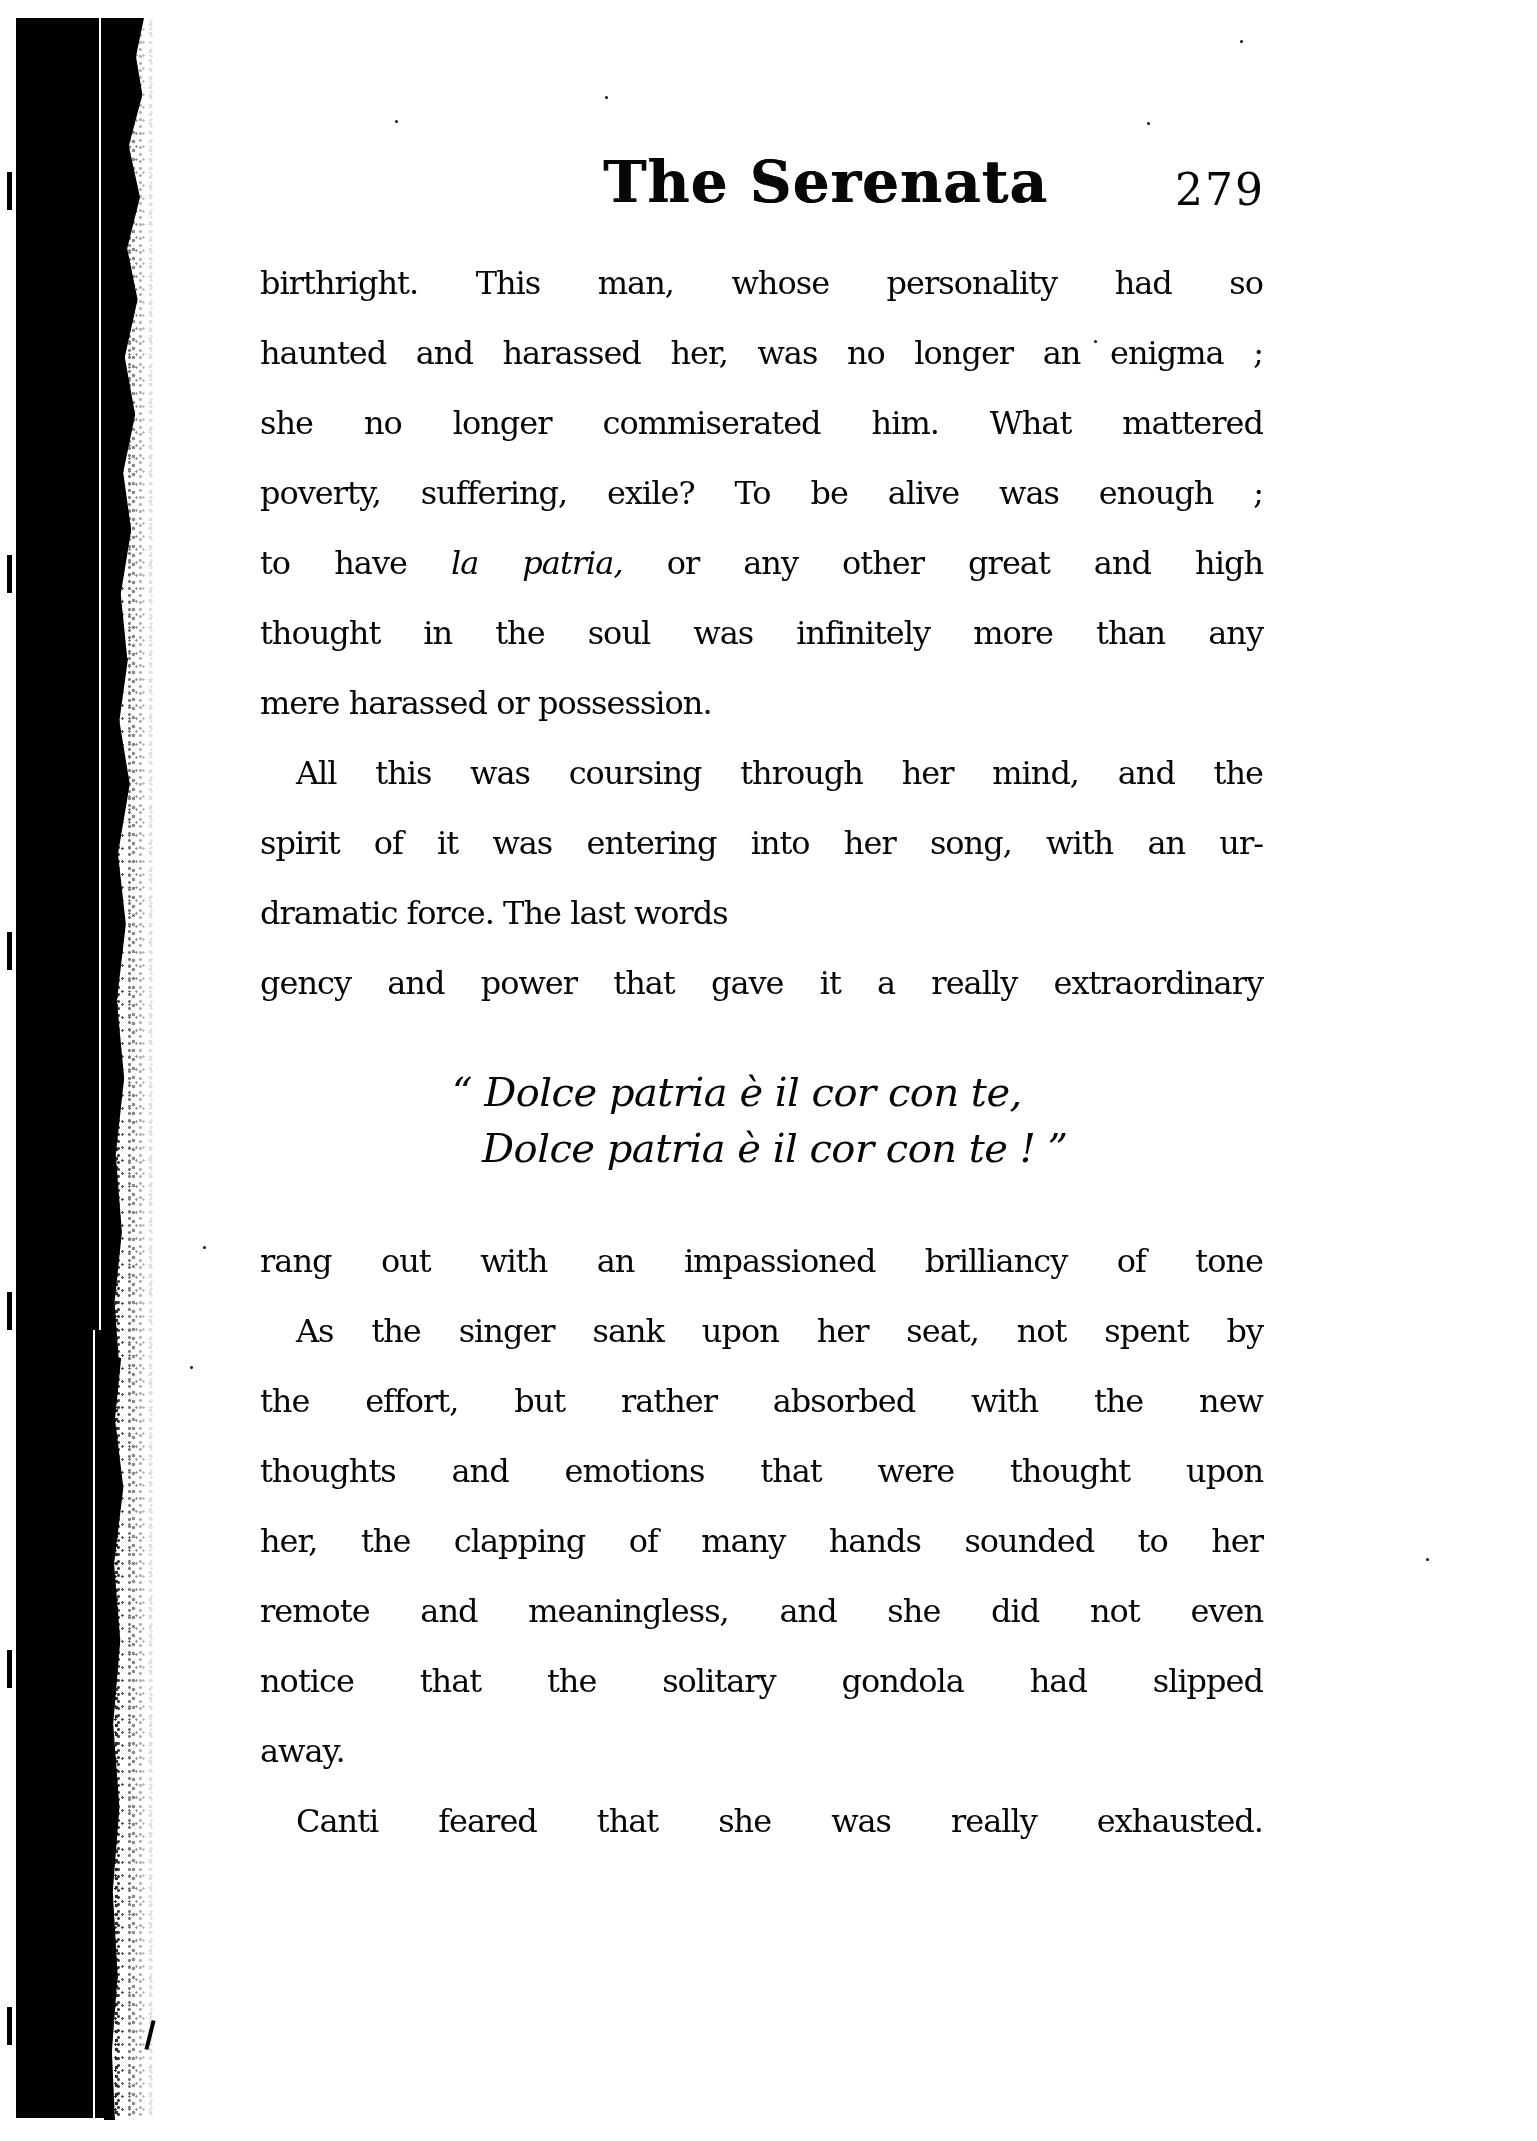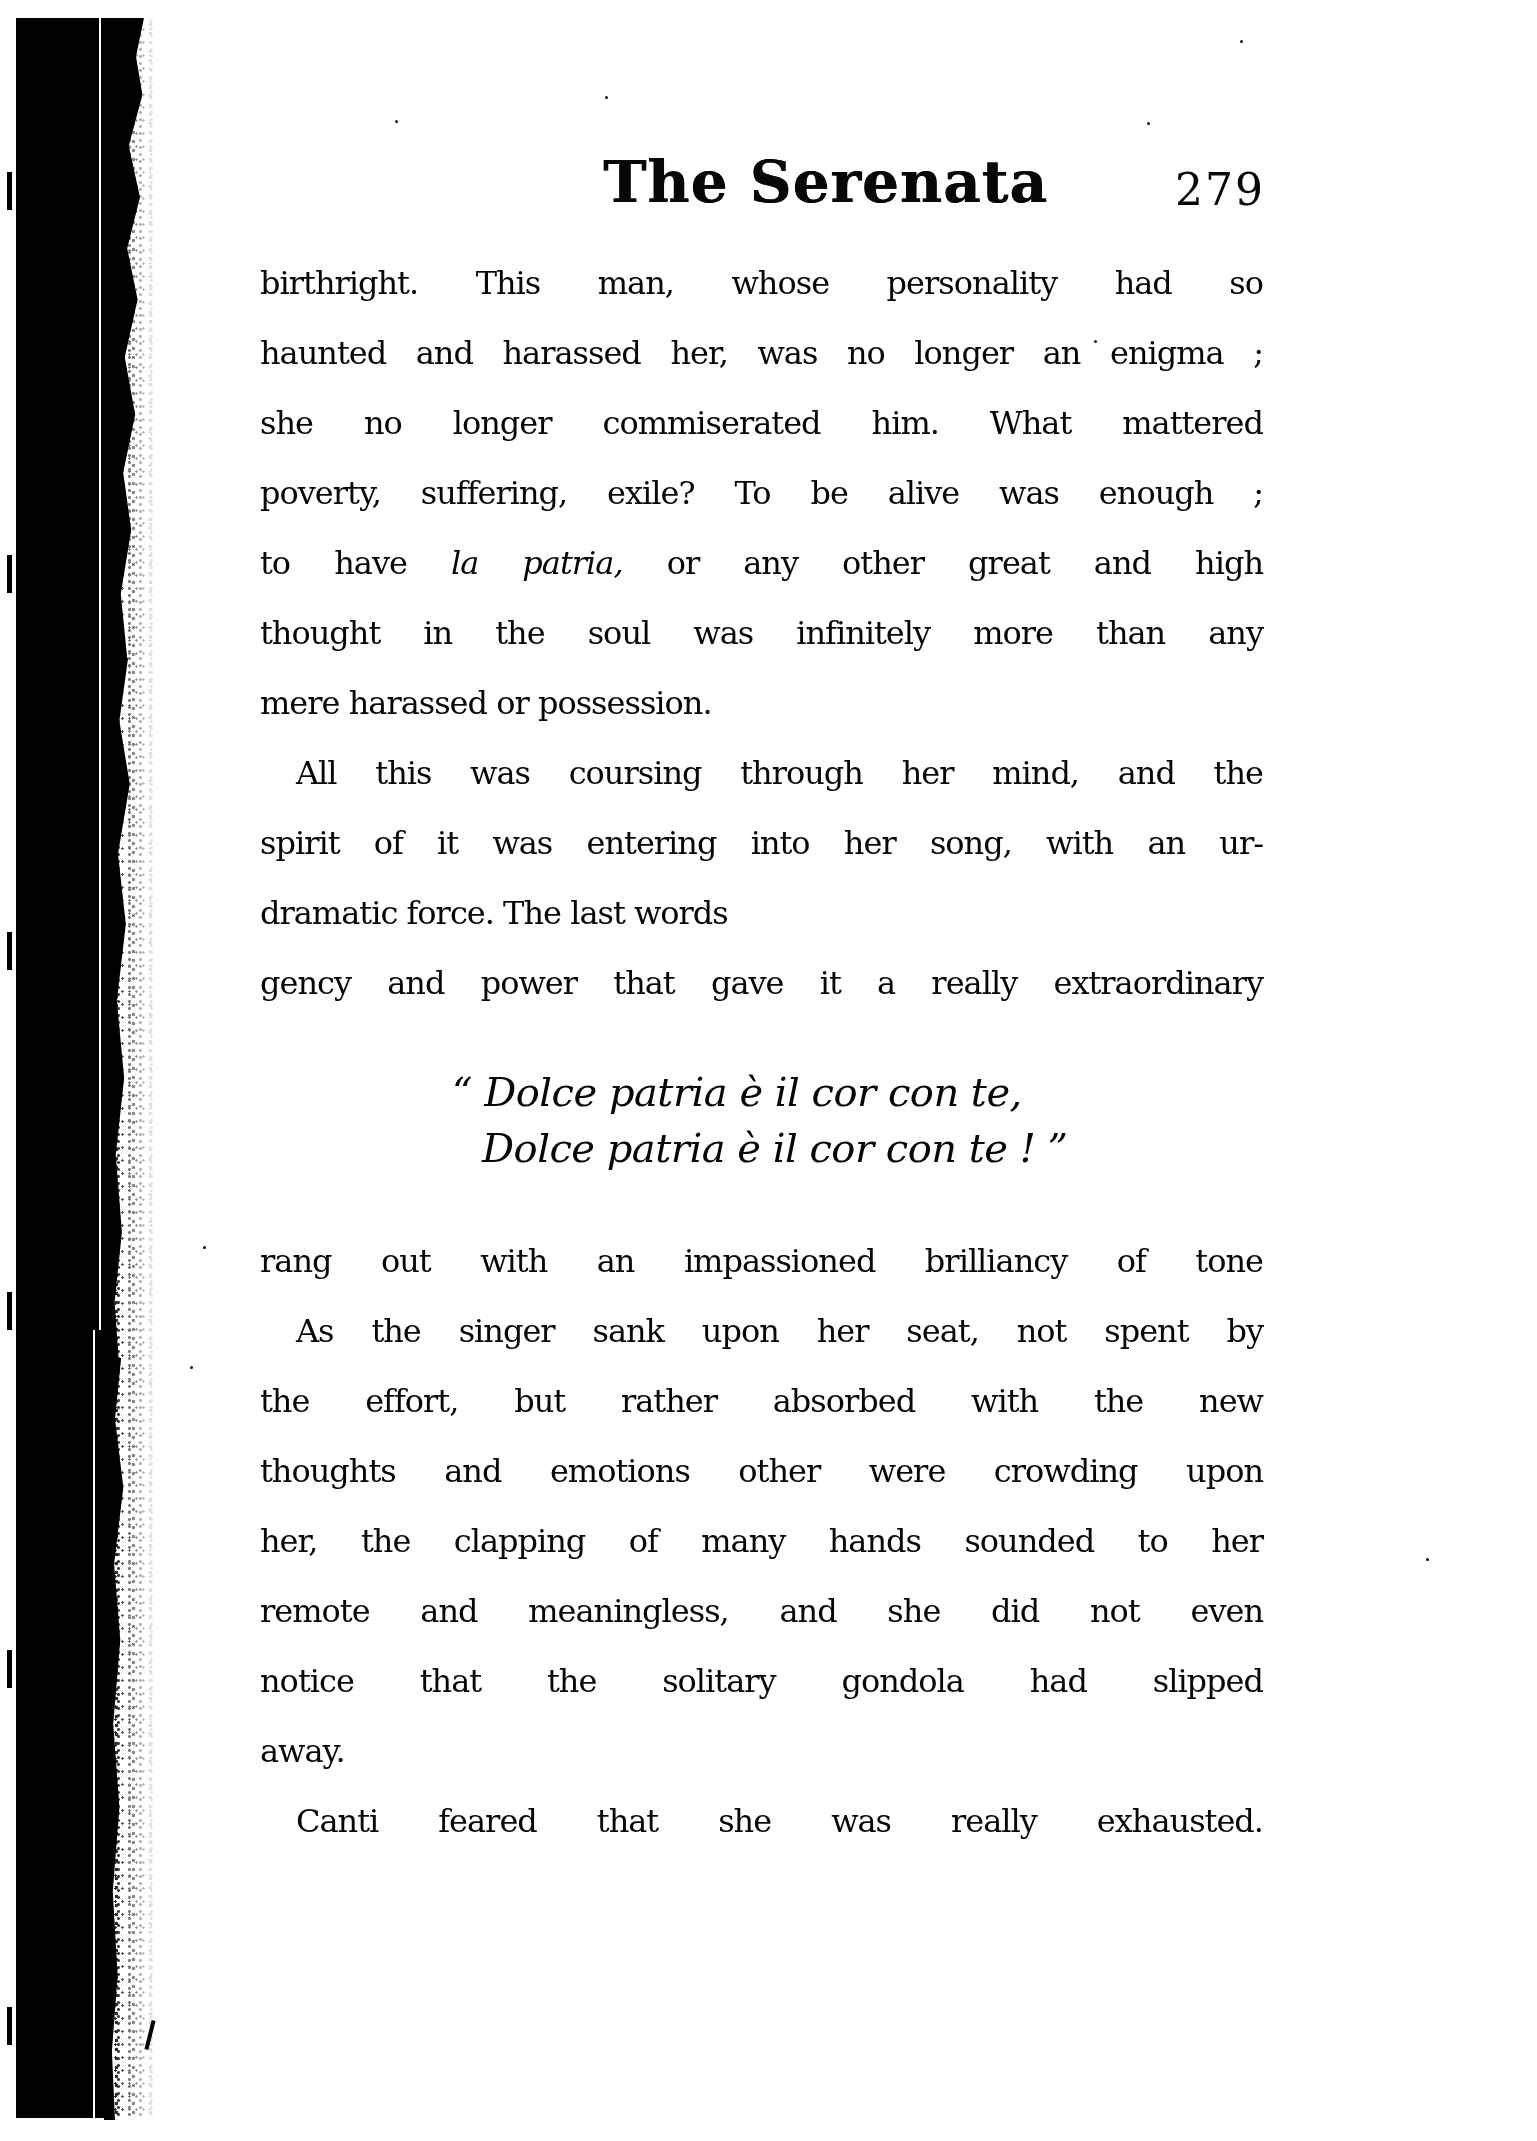--- a/index.html
+++ b/index.html
@@ -112,21 +112,21 @@
         <div class="bline just">gency and power that gave it a really extraordinary</div>
       </div>
     <div class="verse-block">
         <div class="vline">“ Dolce patria è il cor con te,</div>
         <div class="vline">Dolce patria è il cor con te ! ”</div>
       </div>
     <div>
         <div class="bline just">rang out with an impassioned brilliancy of tone</div>
         <div class="bline just" style="padding-left: 36px;">As the singer sank upon her seat, not spent by</div>
         <div class="bline just">the effort, but rather absorbed with the new</div>
-        <div class="bline just">thoughts and emotions other were crowding upon</div>
+        <div class="bline just">thoughts and emotions that were thought upon</div>
         <div class="bline just">her, the clapping of many hands sounded to her</div>
         <div class="bline just">remote and meaningless, and she did not even</div>
         <div class="bline just">notice that the solitary gondola had slipped</div>
         <div class="bline">away.</div>
         <div class="bline just" style="padding-left: 36px;">Canti feared that she was really exhausted.</div>
       </div>
   </div>
 
 </div>
 

